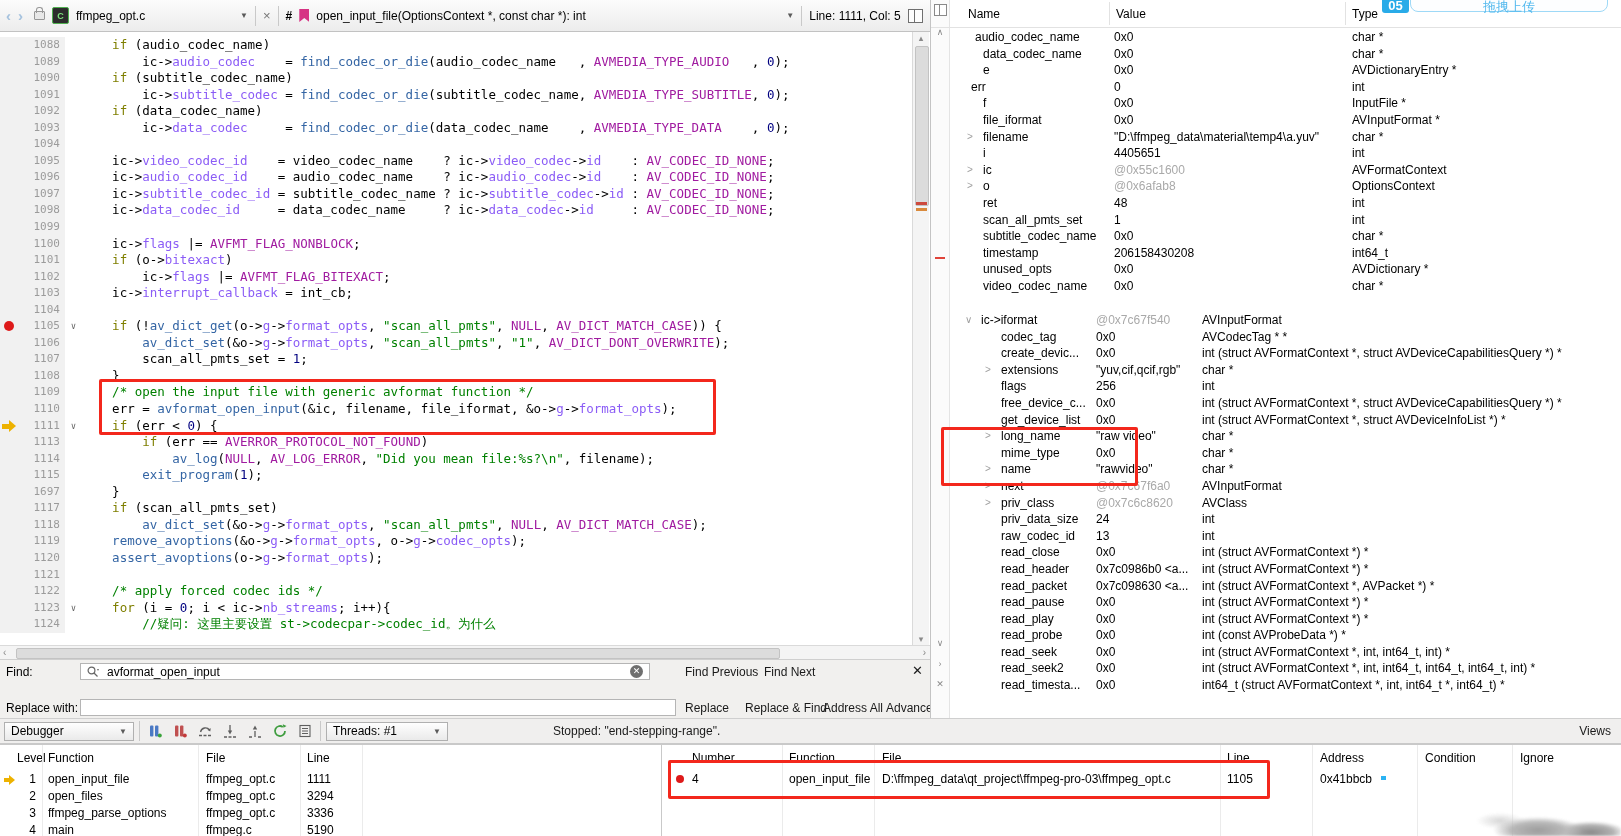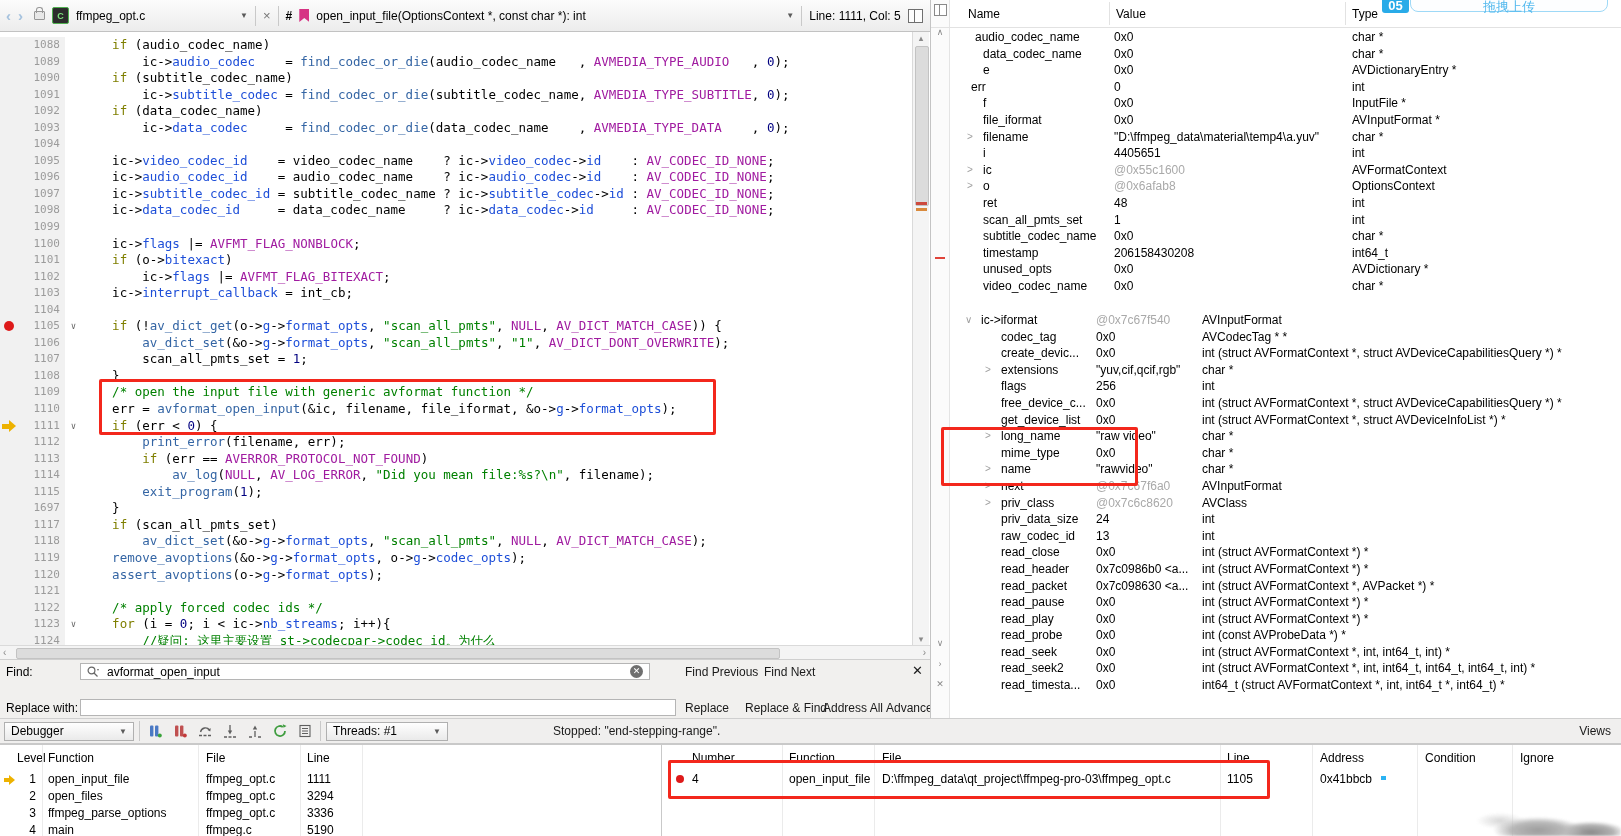--- a/index.html
+++ b/index.html
@@ -31,21 +31,21 @@
   #code-lines{padding-top:5px}
   .code-line{display:flex;height:16.55px;line-height:16.55px;white-space:pre}
   .lm{width:20px;background:#f1f1f1;position:relative;flex:none}
   .ln{width:40px;background:#f1f1f1;color:#9b9b9b;text-align:right;padding-right:5px;font-size:11px;flex:none}
   .fold{width:17px;color:#6a6a6a;font-size:9px;text-align:center;flex:none}
   .ct{flex:1}
   .bp{position:absolute;left:4px;top:3px;width:10px;height:10px;border-radius:50%;background:#de1a1a}
   .cur-bar{position:absolute;left:2px;top:6px;width:7px;height:5px;background:#edb200}
   .cur-tri{position:absolute;left:9px;top:2px;width:0;height:0;border-left:7px solid #edb200;
            border-top:6.5px solid transparent;border-bottom:6.5px solid transparent}
-  .tk-p{color:#000}.tk-k{color:#7f7f00}.tk-m{color:#1d4ed8}.tk-f{color:#3465a4}
+  .tk-p{color:#000}.tk-k{color:#7f7f00}.tk-m{color:#8b5cf6}.tk-f{color:#3465a4}
   .tk-e{color:#a01ba0}.tk-s{color:#008000}.tk-c{color:#008000}.tk-n{color:#000080}
 
   
   #vscroll{left:912px;top:32px;width:17px;height:613px;background:#f4f4f4;border-left:1px solid #dadada;box-sizing:border-box}
   #vscroll .arr{position:absolute;left:0;width:16px;text-align:center;color:#8a8a8a;font-size:9px}
   #vs-handle{position:absolute;left:2px;top:14px;width:12px;height:158px;background:#dcdcdc;border:1px solid #c3c3c3;border-radius:2px}
   .vtick{position:absolute;left:3px;width:11px;height:3px}
   #hscroll{left:0;top:645px;width:930px;height:14px;background:#f4f4f4;border-top:1px solid #dadada;box-sizing:border-box}
   #hs-handle{position:absolute;left:16px;top:2px;width:762px;height:9px;background:#dcdcdc;border:1px solid #c3c3c3;border-radius:2px}
   .harr{position:absolute;top:1px;color:#8a8a8a;font-size:10px}
@@ -166,21 +166,20 @@
         <div class="code-line"><span class="lm"></span><span class="ln">1102</span><span class="fold"></span><span class="ct"><span class="tk-p">        ic-&gt;</span><span class="tk-m">flags</span><span class="tk-p"> |= </span><span class="tk-e">AVFMT_FLAG_BITEXACT</span><span class="tk-p">;</span></span></div>
         <div class="code-line"><span class="lm"></span><span class="ln">1103</span><span class="fold"></span><span class="ct"><span class="tk-p">    ic-&gt;</span><span class="tk-m">interrupt_callback</span><span class="tk-p"> = int_cb;</span></span></div>
         <div class="code-line"><span class="lm"></span><span class="ln">1104</span><span class="fold"></span><span class="ct"></span></div>
         <div class="code-line"><span class="lm"><span class="bp"></span></span><span class="ln">1105</span><span class="fold">∨</span><span class="ct"><span class="tk-p">    </span><span class="tk-k">if</span><span class="tk-p"> (!</span><span class="tk-f">av_dict_get</span><span class="tk-p">(o-&gt;</span><span class="tk-m">g</span><span class="tk-p">-&gt;</span><span class="tk-m">format_opts</span><span class="tk-p">, </span><span class="tk-s">"scan_all_pmts"</span><span class="tk-p">, </span><span class="tk-e">NULL</span><span class="tk-p">, </span><span class="tk-e">AV_DICT_MATCH_CASE</span><span class="tk-p">)) {</span></span></div>
         <div class="code-line"><span class="lm"></span><span class="ln">1106</span><span class="fold"></span><span class="ct"><span class="tk-p">        </span><span class="tk-f">av_dict_set</span><span class="tk-p">(&amp;o-&gt;</span><span class="tk-m">g</span><span class="tk-p">-&gt;</span><span class="tk-m">format_opts</span><span class="tk-p">, </span><span class="tk-s">"scan_all_pmts"</span><span class="tk-p">, </span><span class="tk-s">"1"</span><span class="tk-p">, </span><span class="tk-e">AV_DICT_DONT_OVERWRITE</span><span class="tk-p">);</span></span></div>
         <div class="code-line"><span class="lm"></span><span class="ln">1107</span><span class="fold"></span><span class="ct"><span class="tk-p">        scan_all_pmts_set = </span><span class="tk-n">1</span><span class="tk-p">;</span></span></div>
         <div class="code-line"><span class="lm"></span><span class="ln">1108</span><span class="fold"></span><span class="ct"><span class="tk-p">    }</span></span></div>
         <div class="code-line"><span class="lm"></span><span class="ln">1109</span><span class="fold"></span><span class="ct"><span class="tk-p">    </span><span class="tk-c">/* open the input file with generic avformat function */</span></span></div>
         <div class="code-line"><span class="lm"></span><span class="ln">1110</span><span class="fold"></span><span class="ct"><span class="tk-p">    err = </span><span class="tk-f">avformat_open_input</span><span class="tk-p">(&amp;ic, filename, file_iformat, &amp;o-&gt;</span><span class="tk-m">g</span><span class="tk-p">-&gt;</span><span class="tk-m">format_opts</span><span class="tk-p">);</span></span></div>
         <div class="code-line"><span class="lm"><span class="cur-bar"></span><span class="cur-tri"></span></span><span class="ln">1111</span><span class="fold">∨</span><span class="ct"><span class="tk-p">    </span><span class="tk-k">if</span><span class="tk-p"> (err &lt; </span><span class="tk-n">0</span><span class="tk-p">) {</span></span></div>
-        <div class="code-line"><span class="lm"></span><span class="ln">1112</span><span class="fold"></span><span class="ct"><span class="tk-p">        </span><span class="tk-f">print_error</span><span class="tk-p">(filename, err);</span></span></div>
         <div class="code-line"><span class="lm"></span><span class="ln">1113</span><span class="fold"></span><span class="ct"><span class="tk-p">        </span><span class="tk-k">if</span><span class="tk-p"> (err == </span><span class="tk-e">AVERROR_PROTOCOL_NOT_FOUND</span><span class="tk-p">)</span></span></div>
         <div class="code-line"><span class="lm"></span><span class="ln">1114</span><span class="fold"></span><span class="ct"><span class="tk-p">            </span><span class="tk-f">av_log</span><span class="tk-p">(</span><span class="tk-e">NULL</span><span class="tk-p">, </span><span class="tk-e">AV_LOG_ERROR</span><span class="tk-p">, </span><span class="tk-s">"Did you mean file:%s?\n"</span><span class="tk-p">, filename);</span></span></div>
         <div class="code-line"><span class="lm"></span><span class="ln">1115</span><span class="fold"></span><span class="ct"><span class="tk-p">        </span><span class="tk-f">exit_program</span><span class="tk-p">(</span><span class="tk-n">1</span><span class="tk-p">);</span></span></div>
         <div class="code-line"><span class="lm"></span><span class="ln">1697</span><span class="fold"></span><span class="ct"><span class="tk-p">    }</span></span></div>
         <div class="code-line"><span class="lm"></span><span class="ln">1117</span><span class="fold"></span><span class="ct"><span class="tk-p">    </span><span class="tk-k">if</span><span class="tk-p"> (scan_all_pmts_set)</span></span></div>
         <div class="code-line"><span class="lm"></span><span class="ln">1118</span><span class="fold"></span><span class="ct"><span class="tk-p">        </span><span class="tk-f">av_dict_set</span><span class="tk-p">(&amp;o-&gt;</span><span class="tk-m">g</span><span class="tk-p">-&gt;</span><span class="tk-m">format_opts</span><span class="tk-p">, </span><span class="tk-s">"scan_all_pmts"</span><span class="tk-p">, </span><span class="tk-e">NULL</span><span class="tk-p">, </span><span class="tk-e">AV_DICT_MATCH_CASE</span><span class="tk-p">);</span></span></div>
         <div class="code-line"><span class="lm"></span><span class="ln">1119</span><span class="fold"></span><span class="ct"><span class="tk-p">    </span><span class="tk-f">remove_avoptions</span><span class="tk-p">(&amp;o-&gt;</span><span class="tk-m">g</span><span class="tk-p">-&gt;</span><span class="tk-m">format_opts</span><span class="tk-p">, o-&gt;</span><span class="tk-m">g</span><span class="tk-p">-&gt;</span><span class="tk-m">codec_opts</span><span class="tk-p">);</span></span></div>
         <div class="code-line"><span class="lm"></span><span class="ln">1120</span><span class="fold"></span><span class="ct"><span class="tk-p">    </span><span class="tk-f">assert_avoptions</span><span class="tk-p">(o-&gt;</span><span class="tk-m">g</span><span class="tk-p">-&gt;</span><span class="tk-m">format_opts</span><span class="tk-p">);</span></span></div>
         <div class="code-line"><span class="lm"></span><span class="ln">1121</span><span class="fold"></span><span class="ct"></span></div>
         <div class="code-line"><span class="lm"></span><span class="ln">1122</span><span class="fold"></span><span class="ct"><span class="tk-p">    </span><span class="tk-c">/* apply forced codec ids */</span></span></div>

